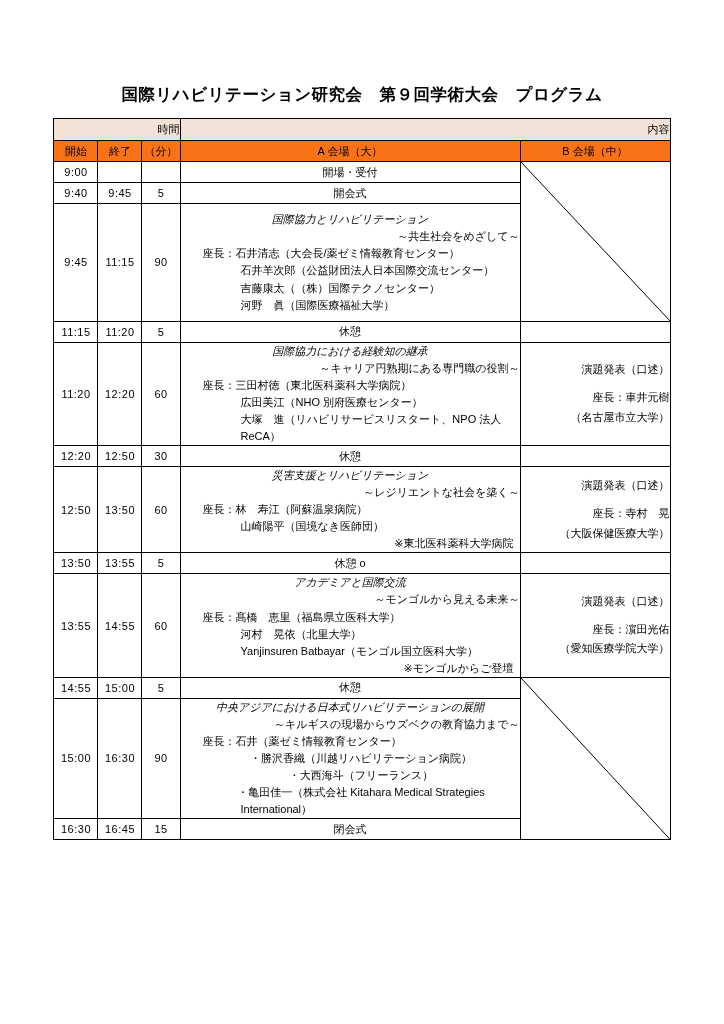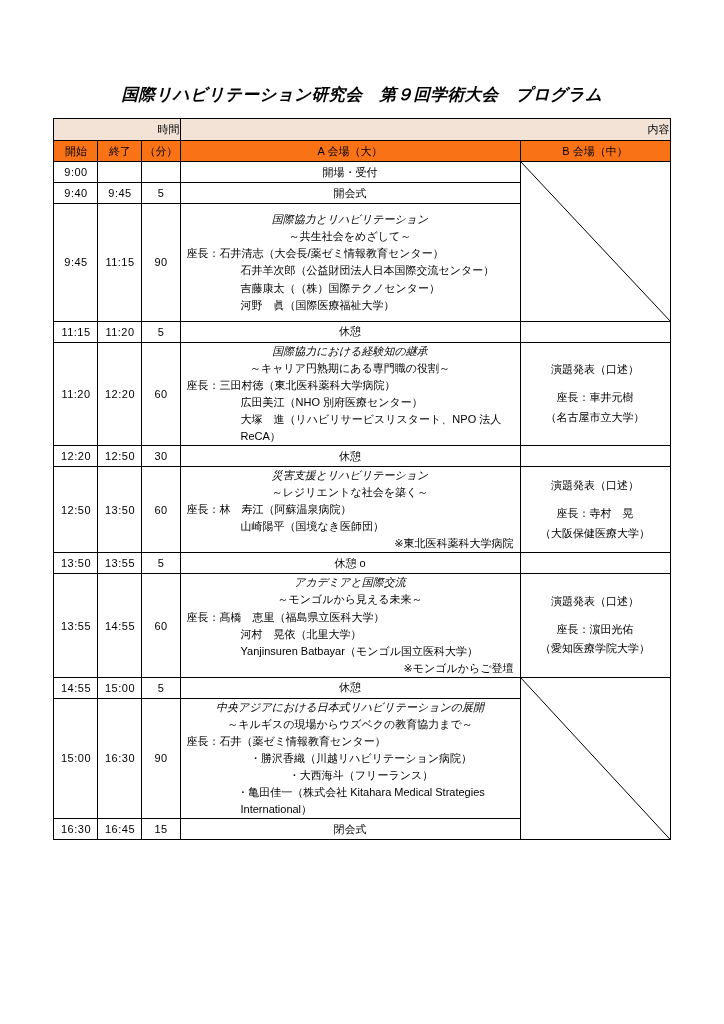--- a/index.html
+++ b/index.html
@@ -21,21 +21,20 @@
     padding: 0;
     position: relative;
   }
   .doc-title {
     text-align: center;
     font-size: 16.5px;
     font-weight: bold;
     letter-spacing: 0.5px;
     padding-top: 84px;
     padding-bottom: 12px;
-    font-style: italic;
   }
   table.program {
     border-collapse: collapse;
     margin: 0 auto;
     width: 616px;
     table-layout: fixed;
   }
   table.program td, table.program th {
     border: 1px solid #000000;
     padding: 0;
@@ -80,42 +79,42 @@
     padding: 6px 10px 7px 10px;
     font-size: 11.5px;
     line-height: 1.55;
   }
   .session-a .s-title {
     text-align: center;
     display: block;
     font-style: italic;
   }
   .session-a .s-sub {
-    text-align: center;
+    text-align: right;
     display: block;
   }
   .session-a .s-line {
     display: block;
     text-align: left;
-    padding-left: 6px;
+    padding-left: 22px;
   }
   .session-a .s-line.indent {
     padding-left: 60px;
   }
   .session-a .s-note {
     display: block;
     text-align: right;
     padding-right: 6px;
   }
   .session-a .s-line.bullet {
     padding-left: 22px;
     text-align: center;
   }
   .session-b {
-    text-align: center;
+    text-align: right;
     font-size: 11.5px;
     line-height: 1.8;
     padding: 6px 4px;
   }
   .session-b .b-gap { display:block; height: 8px; }
   .diag {
     position: relative;
     padding: 0;
   }
   .diag svg {

